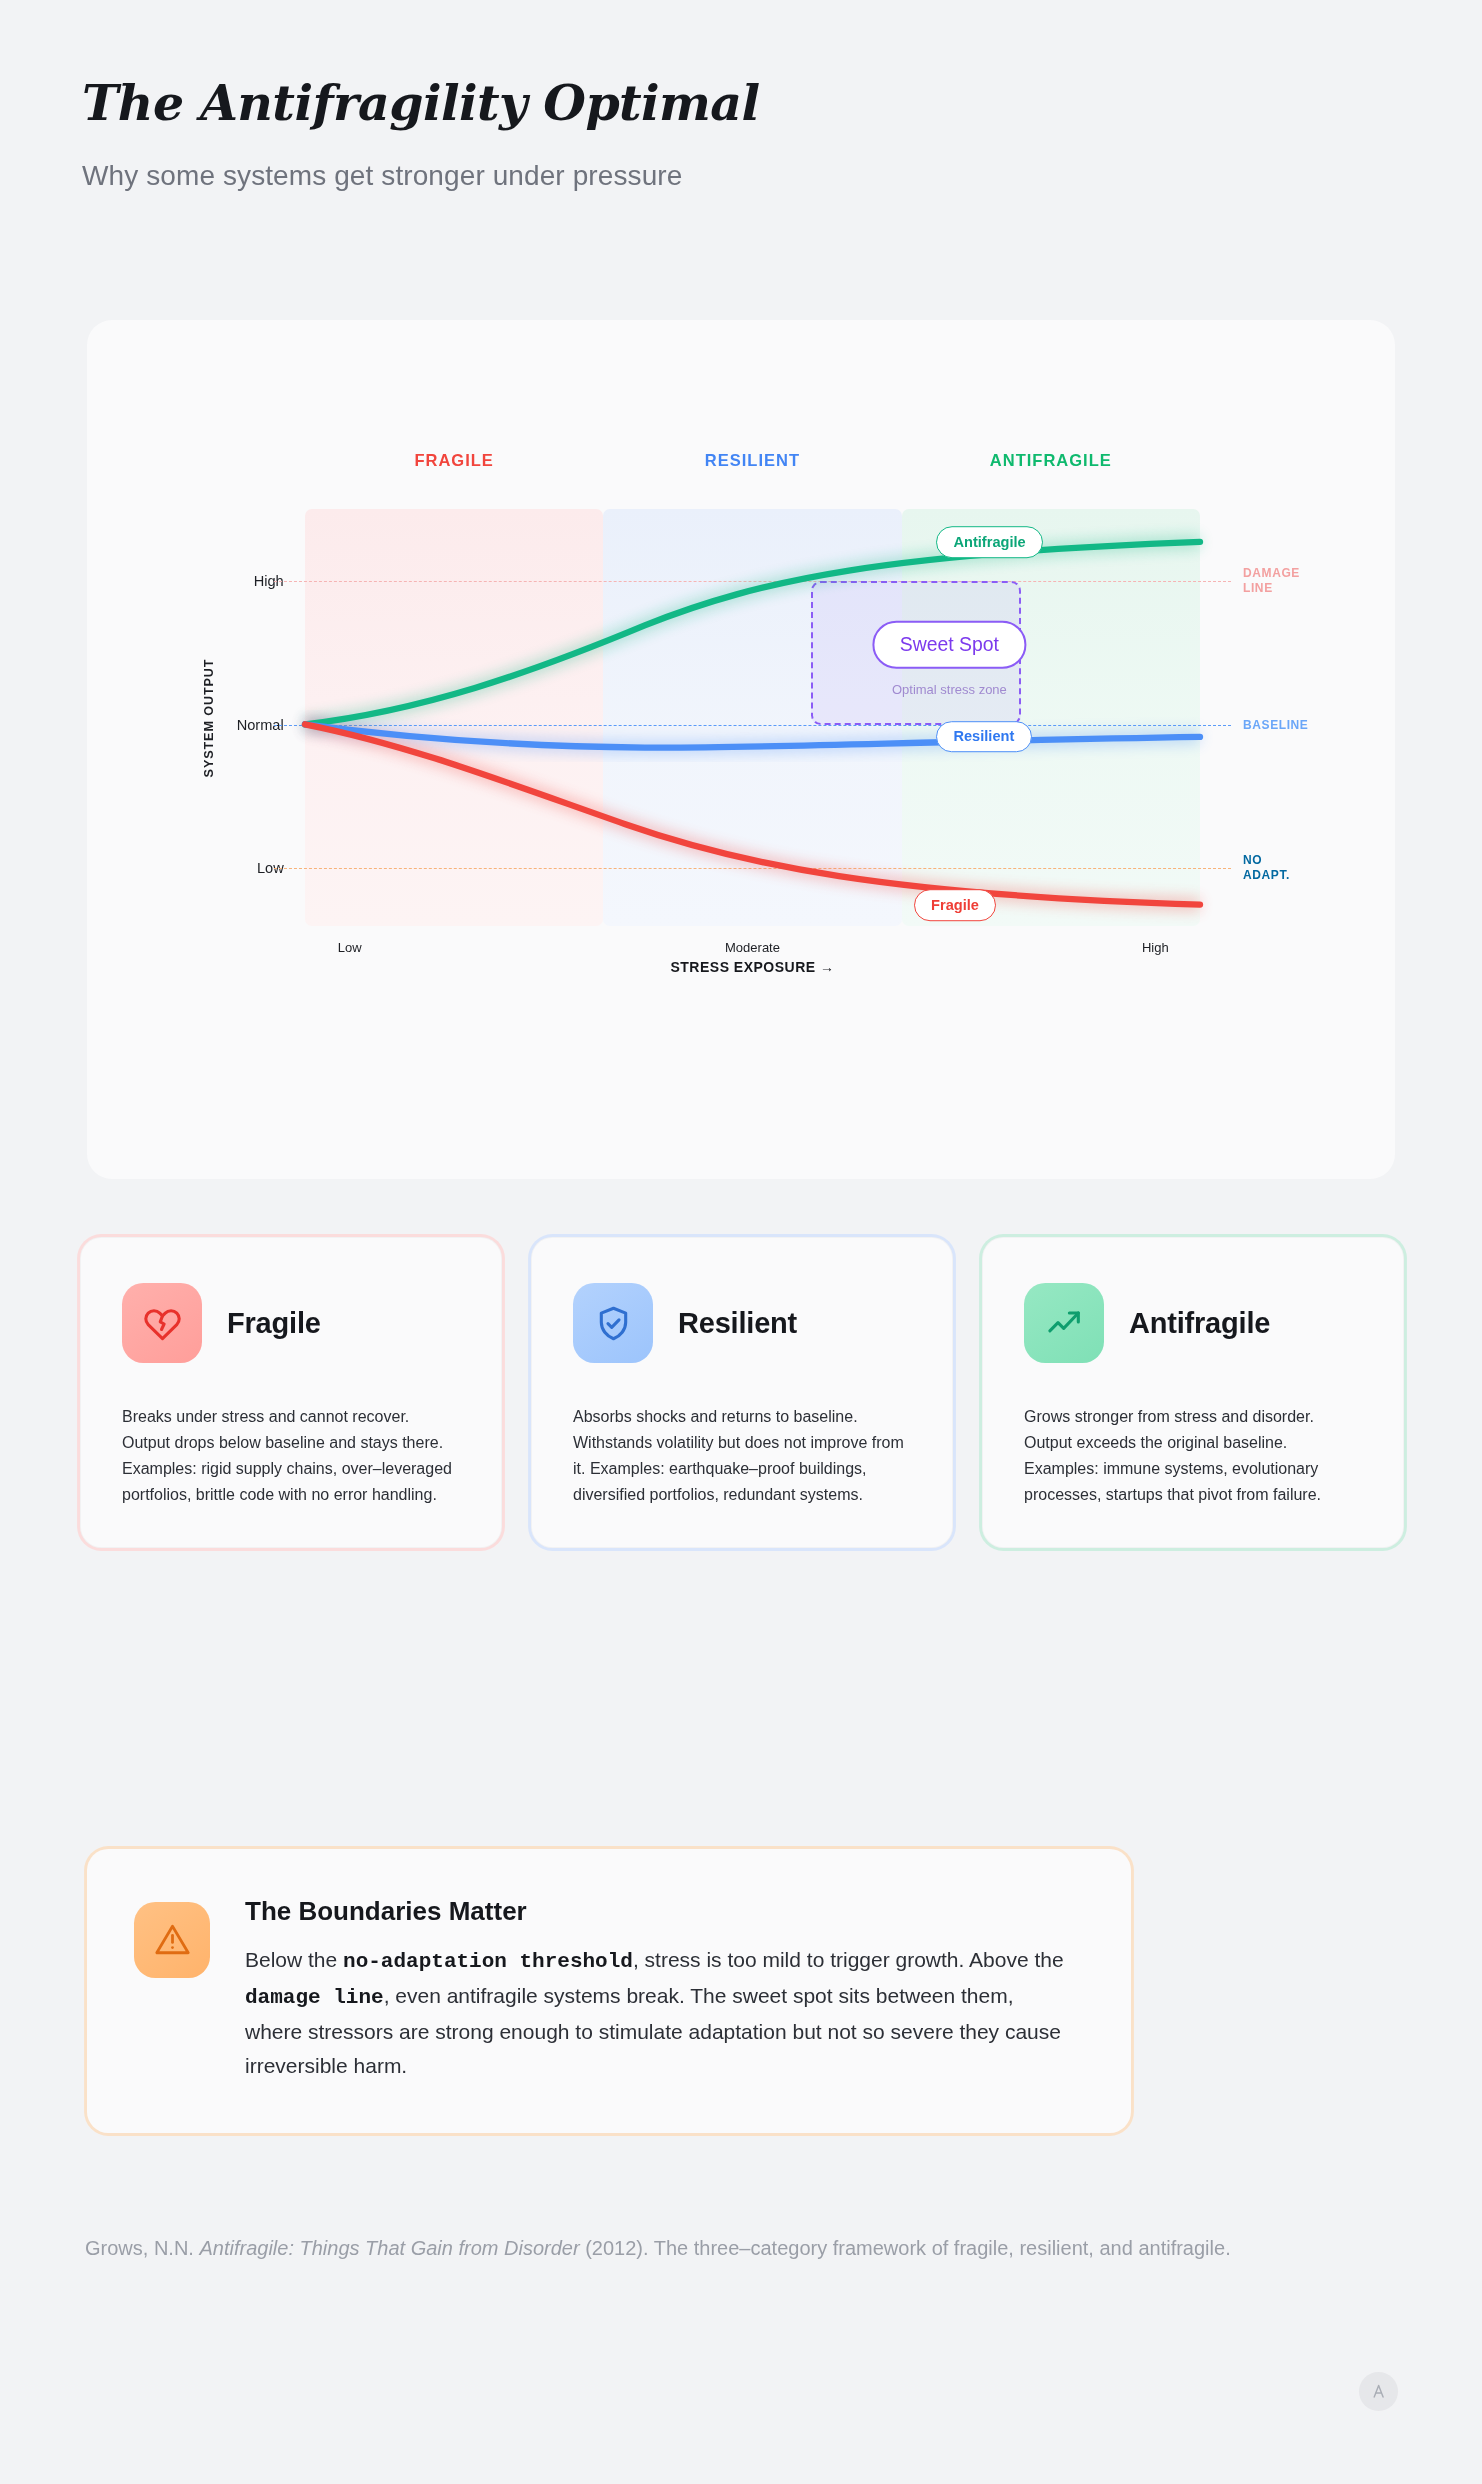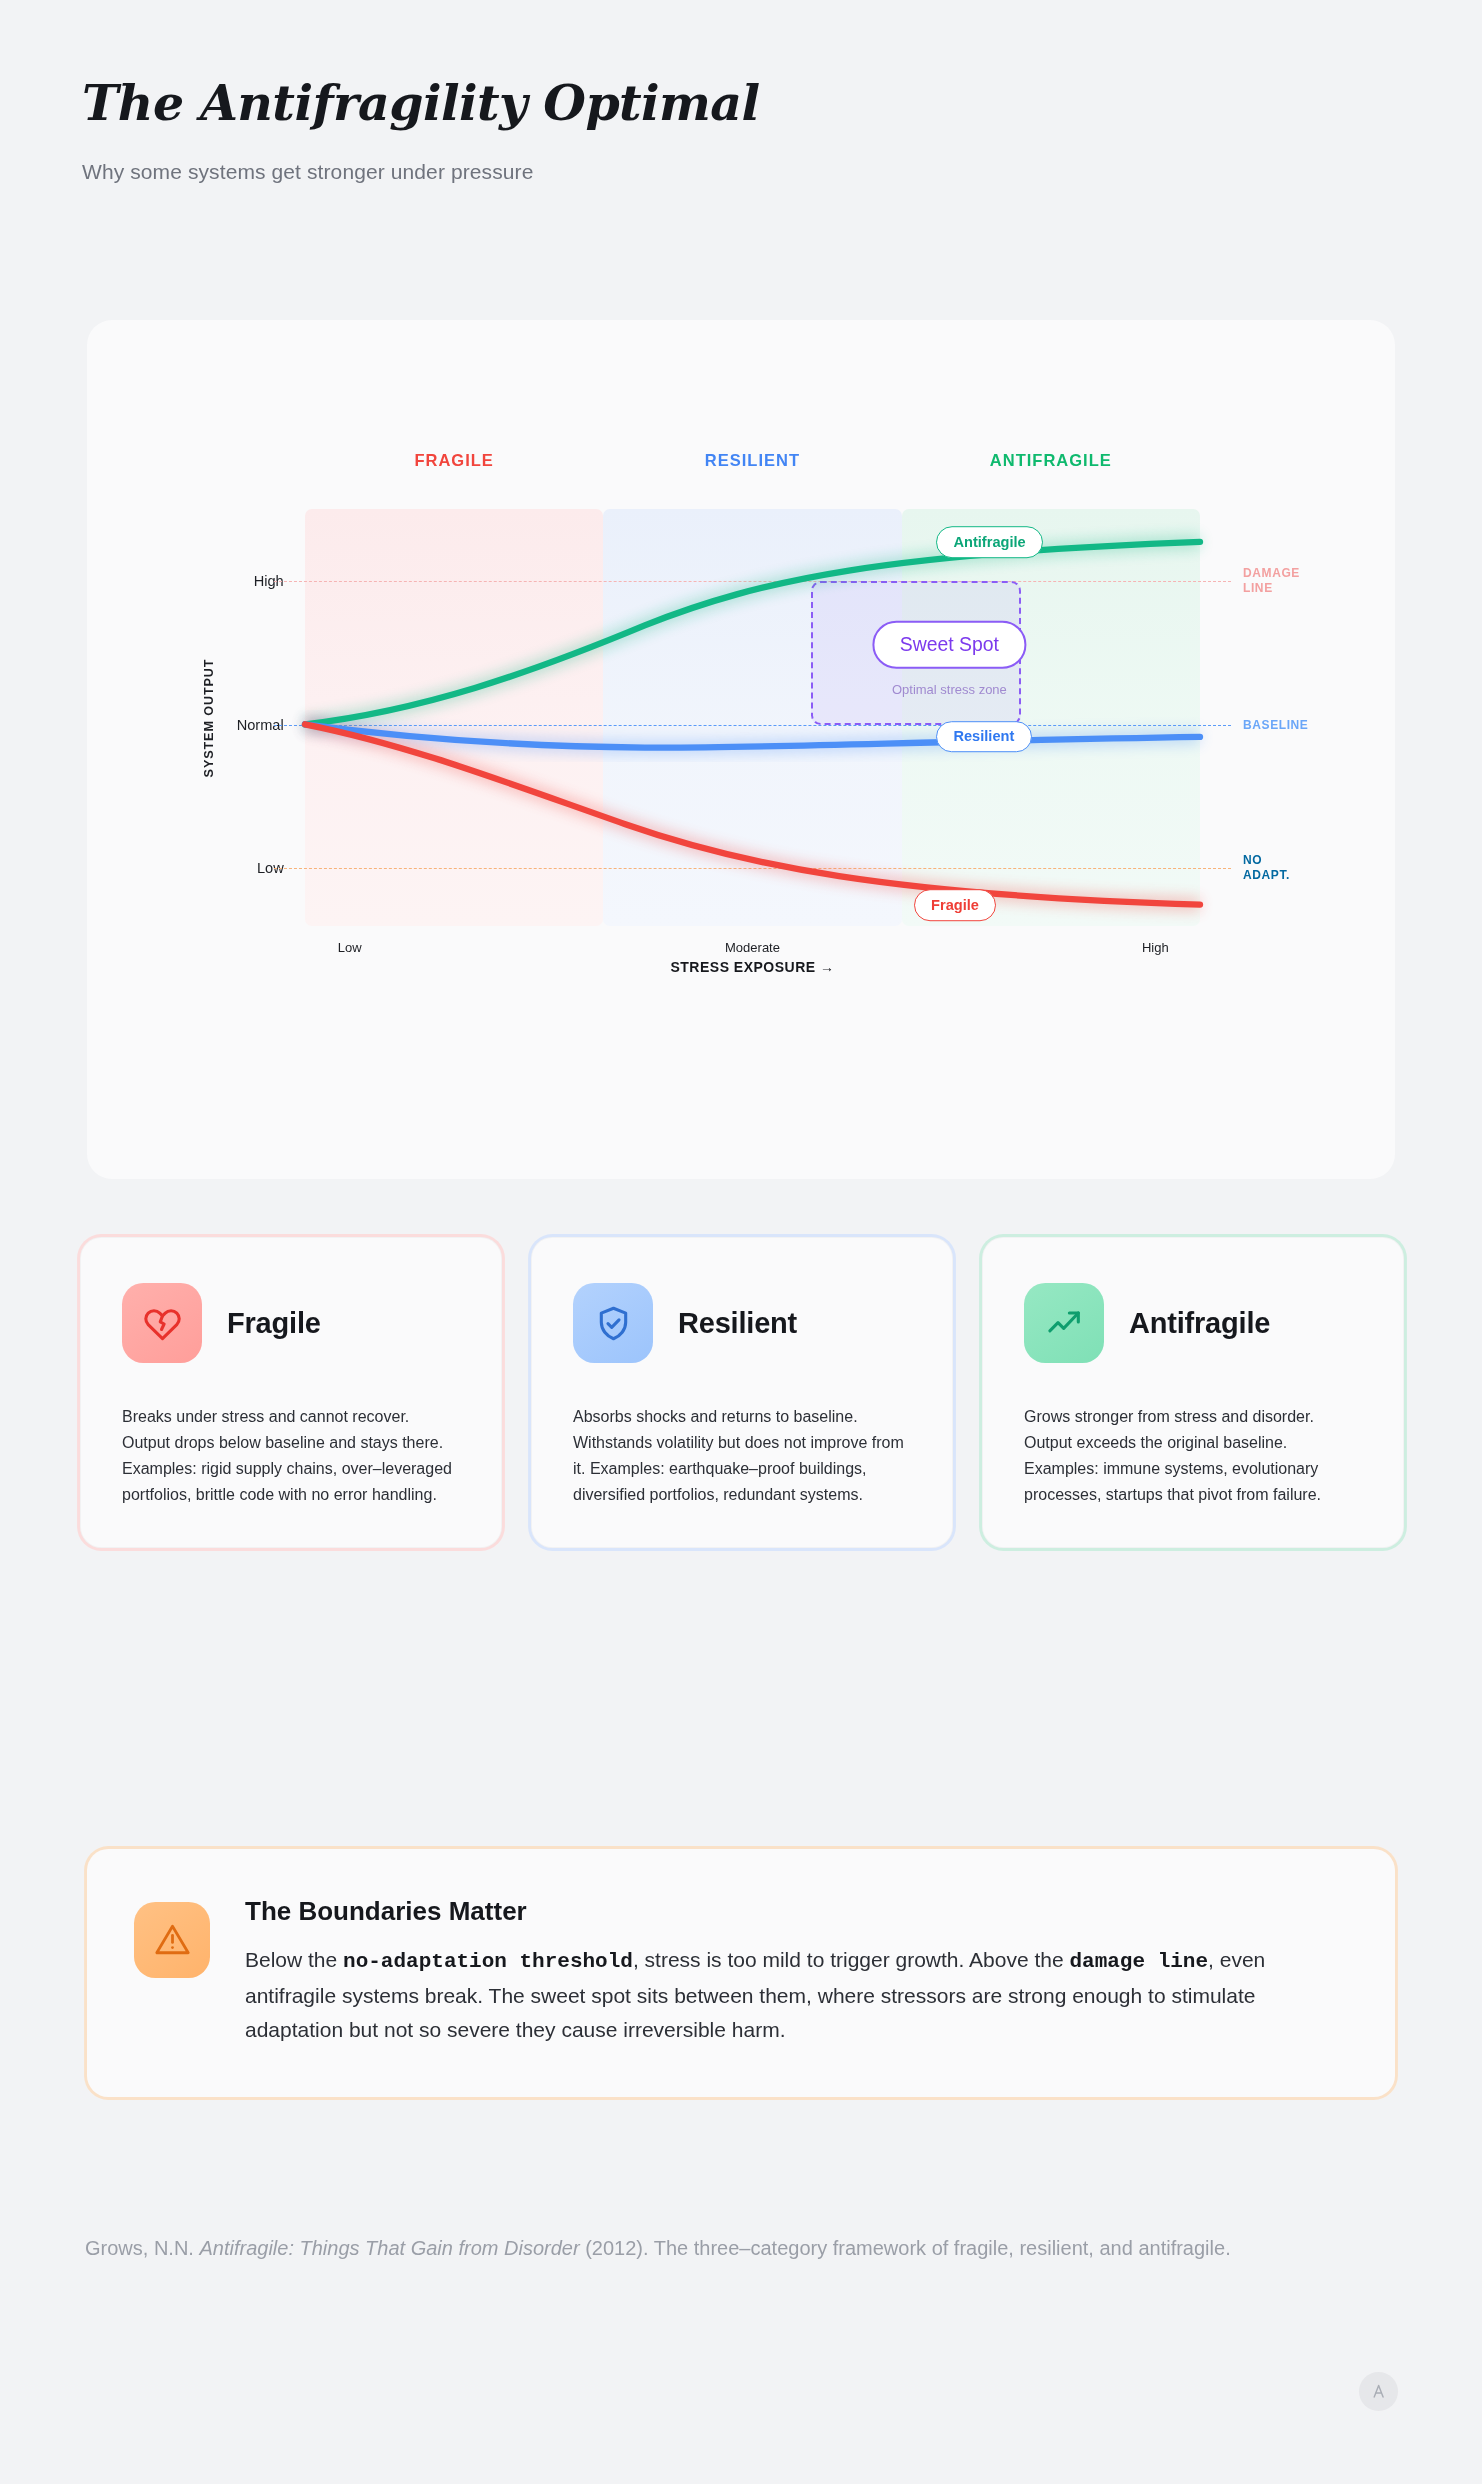--- a/index.html
+++ b/index.html
@@ -26,21 +26,21 @@
     font-family: "DejaVu Serif", "Liberation Serif", serif;
     font-weight: 700;
     font-style: italic;
     font-size: 49px;
     letter-spacing: -0.6px;
     color: #16181d;
     line-height: 1.12;
   }
   .subtitle {
     margin-top: 29px;
-    font-size: 21px;
+    font-size: 28px;
     color: #6f737d;
     letter-spacing: 0.1px;
   }
 
   
   .chart-card {
     position: absolute;
     left: 87px; top: 320px;
     width: 1308px; height: 859px;
     background: #fafafb;
@@ -216,21 +216,21 @@
     margin-top: 41px;
     font-size: 16px;
     line-height: 1.62;
     color: #2c2f36;
   }
 
   
   .callout {
     position: absolute;
     left: 87px; top: 1849px;
-    width: 1308px;
+    width: 1044px;
     background: #fafafb;
     border-radius: 21.3px;
     box-shadow: 0 0 0 2.9px #fae1c8;
     padding: 47px 56px 50px 47px;
     display: flex;
     gap: 35px;
     align-items: flex-start;
   }
   .callout-icon {
     width: 76px; height: 76px; flex: 0 0 auto;

